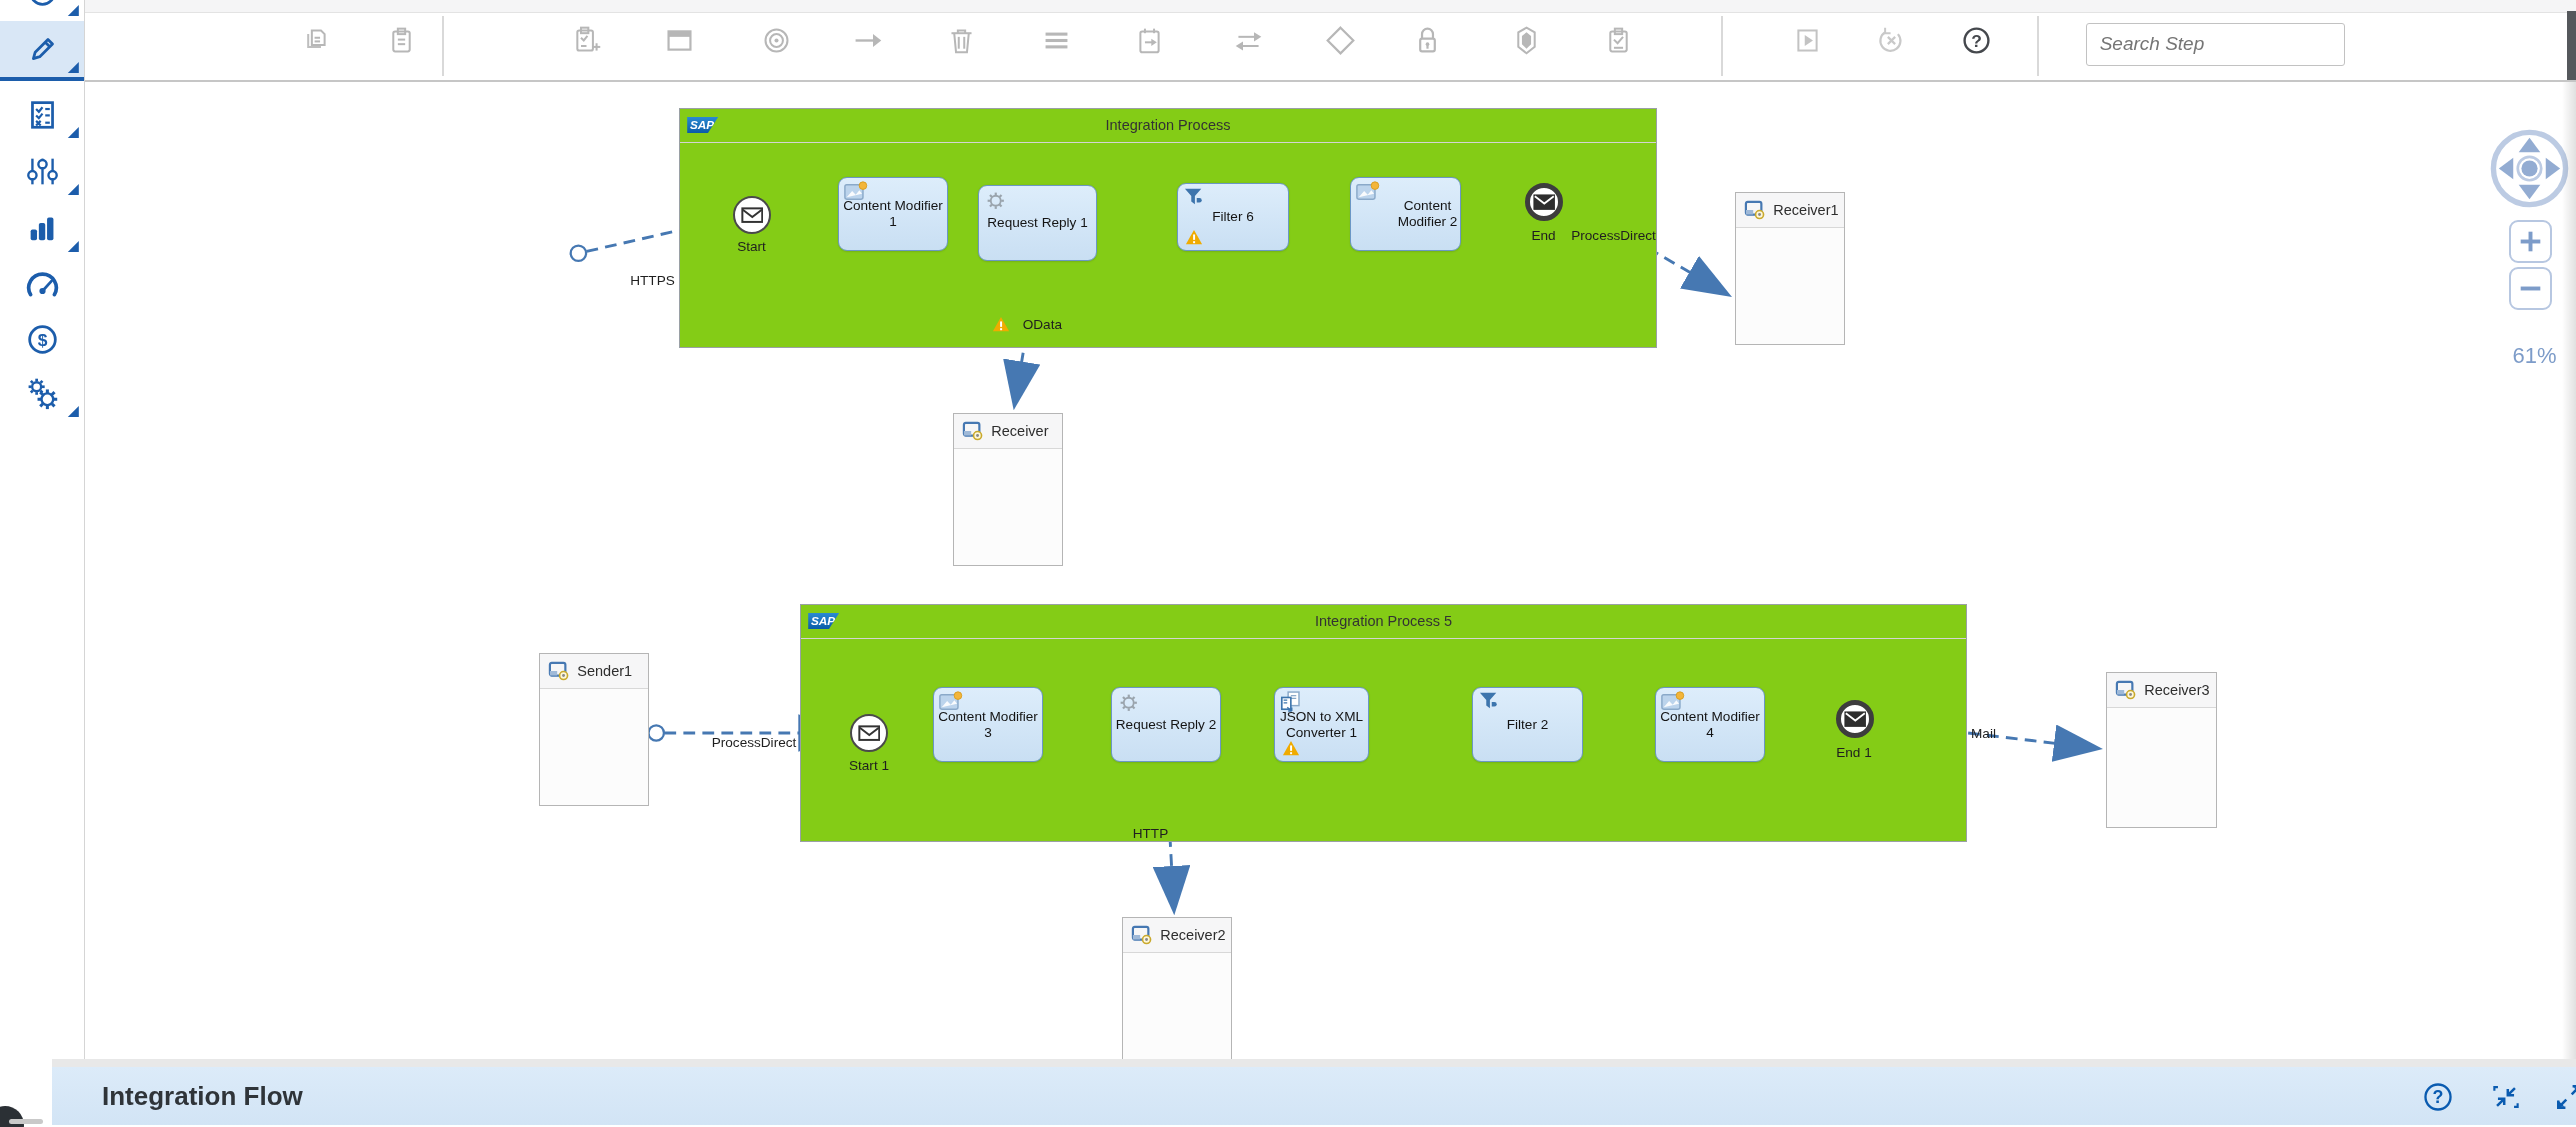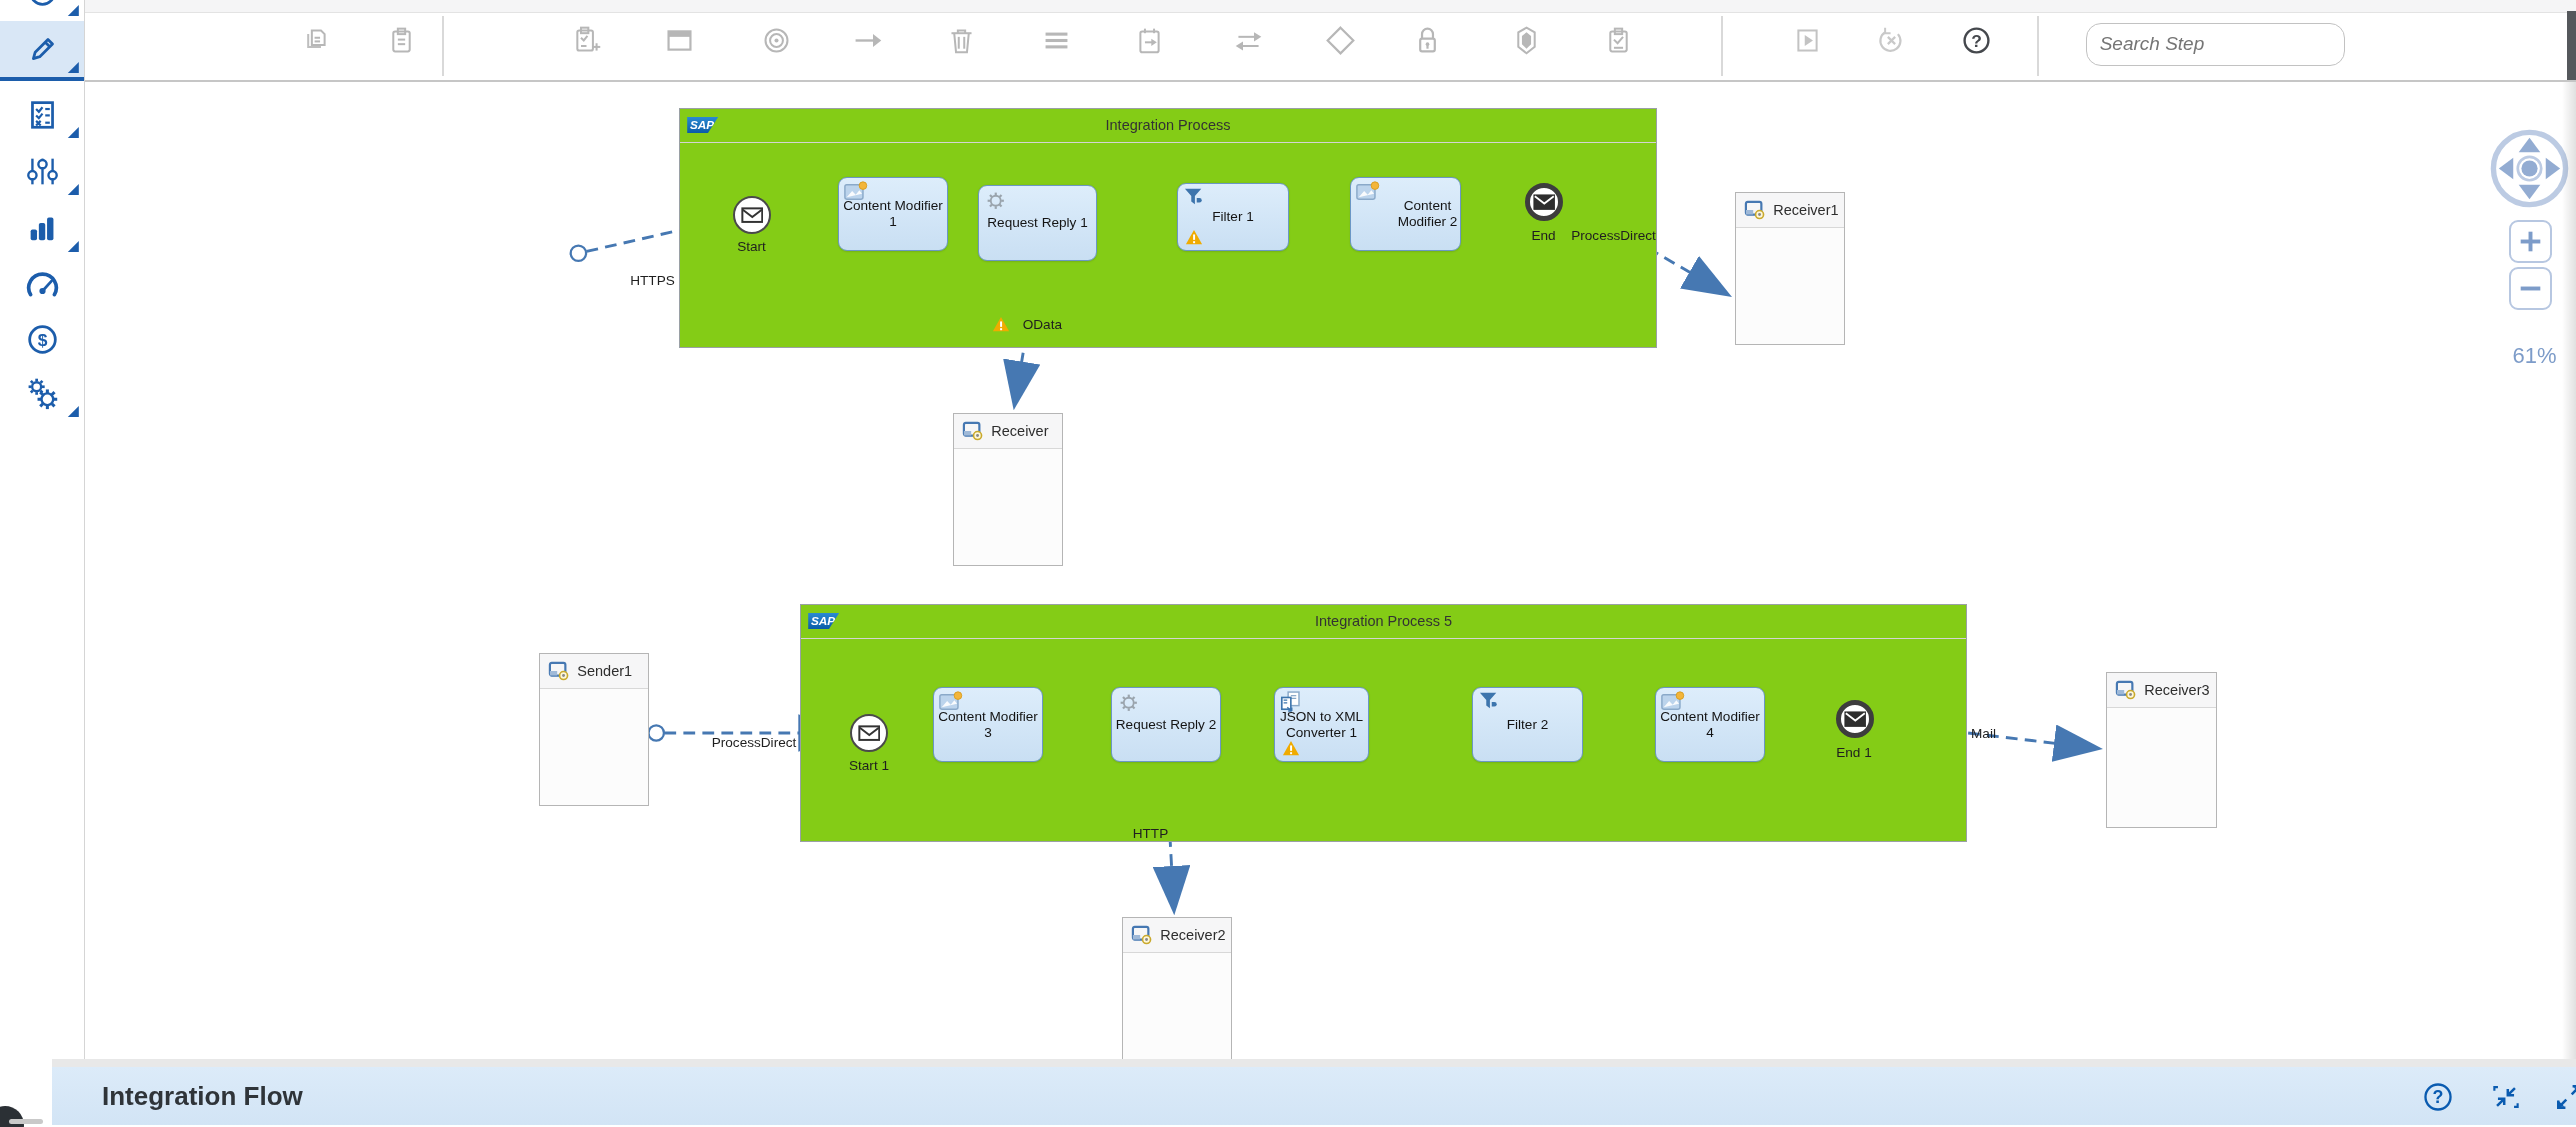--- a/index.html
+++ b/index.html
@@ -9,21 +9,21 @@
   .sidebar{position:absolute;left:0;top:0;width:84px;height:1059px;background:#fff;border-right:1.8px solid #d5d5d5;z-index:30;}
   .side-item{position:absolute;left:0;width:84px;height:56px;display:flex;align-items:center;justify-content:center;}
   .side-item svg{display:block;}
   .side-item .corner{position:absolute;right:5.4px;bottom:3.6px;}
   .side-sel{background:#d9e7f6;border-bottom:4.5px solid #1c5dab;}
   
   .topstrip{position:absolute;left:84px;top:0;width:2492px;height:11.8px;background:#f5f5f6;border-bottom:0.9px solid #e3e3e3;z-index:20;}
   .toolbar{position:absolute;left:84px;top:12.7px;width:2492px;height:67px;background:#fff;border-bottom:2.7px solid #c6c6c6;z-index:20;}
   .tbtn{position:absolute;top:8.1px;width:40px;height:40px;display:flex;align-items:center;justify-content:center;border-radius:3.6px;}
   .tsep{position:absolute;top:3.6px;width:1.8px;height:60px;background:#d9d9d9;}
-  .search{position:absolute;left:2086px;top:10px;width:259px;height:43px;border:1.8px solid #c2c2c2;border-radius:15px;
+  .search{position:absolute;left:2086px;top:10px;width:259px;height:43px;border:1.8px solid #c2c2c2;border-radius:3px;
           font-family:"Liberation Sans",sans-serif;font-style:italic;font-size:19px;color:#8d9297;padding:0 12.7px;outline:none;background:#fff;box-sizing:border-box;}
   .rightsliver{position:absolute;left:2567px;top:11px;width:9px;height:69px;background:#55585c;z-index:21;}
   
   .canvas{position:absolute;left:86px;top:82px;width:2490px;height:977px;background:#fff;overflow:hidden;}
   .edges{position:absolute;left:0;top:0;z-index:1;}
   .process{position:absolute;border:1.8px solid #9aa0a5;background:#84cc16;box-sizing:border-box;z-index:2;}
   .process .phead{position:relative;height:33px;border-bottom:1.8px solid #d4d4d4;}
   .process .ptitle{position:absolute;left:0;right:0;top:0;height:33px;line-height:33px;text-align:center;font-size:14.5px;color:#333;}
   .saplogo{position:absolute;left:7.2px;top:8.1px;width:31px;height:16.3px;background:linear-gradient(180deg,#2a8ad2,#0b5ca8);
            clip-path:polygon(0 0,100% 0,66% 100%,0 100%);color:#fff;font-weight:bold;font-style:italic;font-size:11.8px;line-height:16.3px;padding-left:2.7px;box-sizing:border-box;}
@@ -381,21 +381,21 @@
     <div class="activity" style="left:1091px;top:101px;width:112px;height:68px;">
       <svg class="aicon" width="22" height="20" viewBox="0 0 24 22">
           <polygon points="2,2 20,2 13,10 13,19 9,16 9,10" fill="#3d75ad"></polygon>
           <path d="M15 12 h3 a2.5 2.5 0 0 1 0 5 h-3 z" fill="#3d75ad"></path>
         </svg>
       <svg class="awarn" width="18" height="16.3" viewBox="0 0 20 18">
           <polygon points="10,1 19,17 1,17" fill="#f0ab00"></polygon>
           <rect x="9" y="6" width="2.2" height="6" fill="#fff"></rect>
           <rect x="9" y="13.5" width="2.2" height="2.2" fill="#fff"></rect>
         </svg>
-      <span>Filter 1</span>
+      <span>Filter 6</span>
     </div>
     <div class="activity" style="left:1264px;top:95px;width:111px;height:74px;padding-left:44px;">
       <svg class="aicon" width="24.4" height="21" viewBox="0 0 27 23">
           <rect x="1" y="4" width="20" height="16" rx="2" fill="#bcd4ec" stroke="#8aa9c9" stroke-width="1.6"></rect>
           <path d="M3 18 l6-7 l4 4 l4-5 l3 4" fill="#fff" opacity=".9"></path>
           <circle cx="21" cy="5" r="4.2" fill="#f3b53a" stroke="#d79c1f" stroke-width="1"></circle>
         </svg>
       <span>Content Modifier 2</span>
     </div>
 

